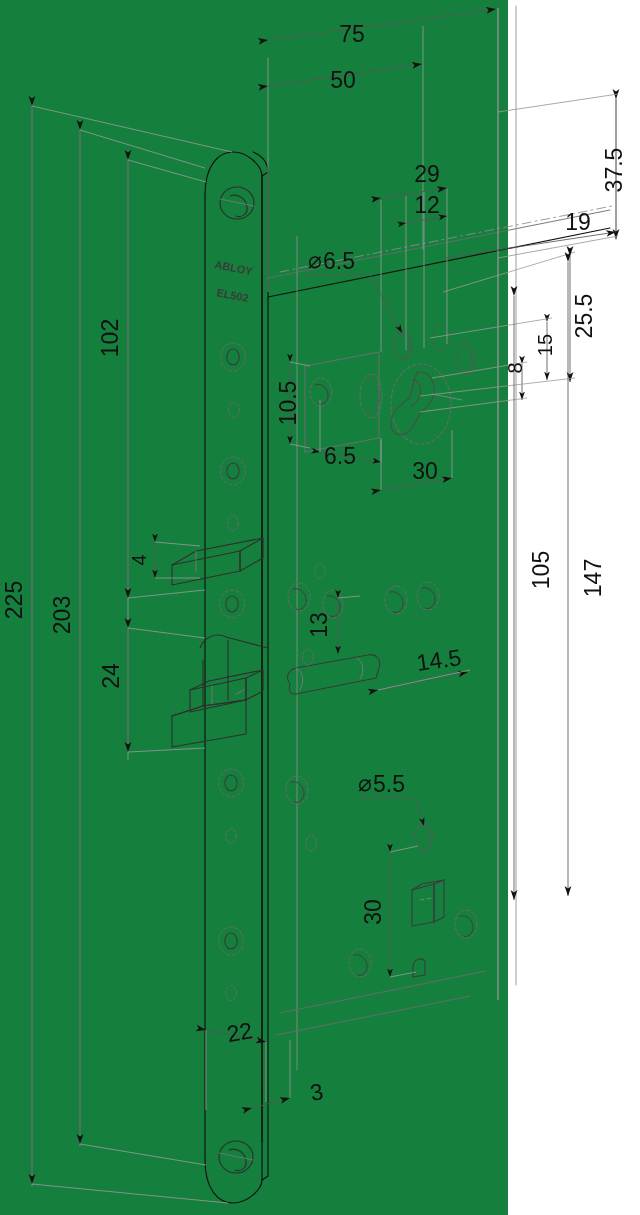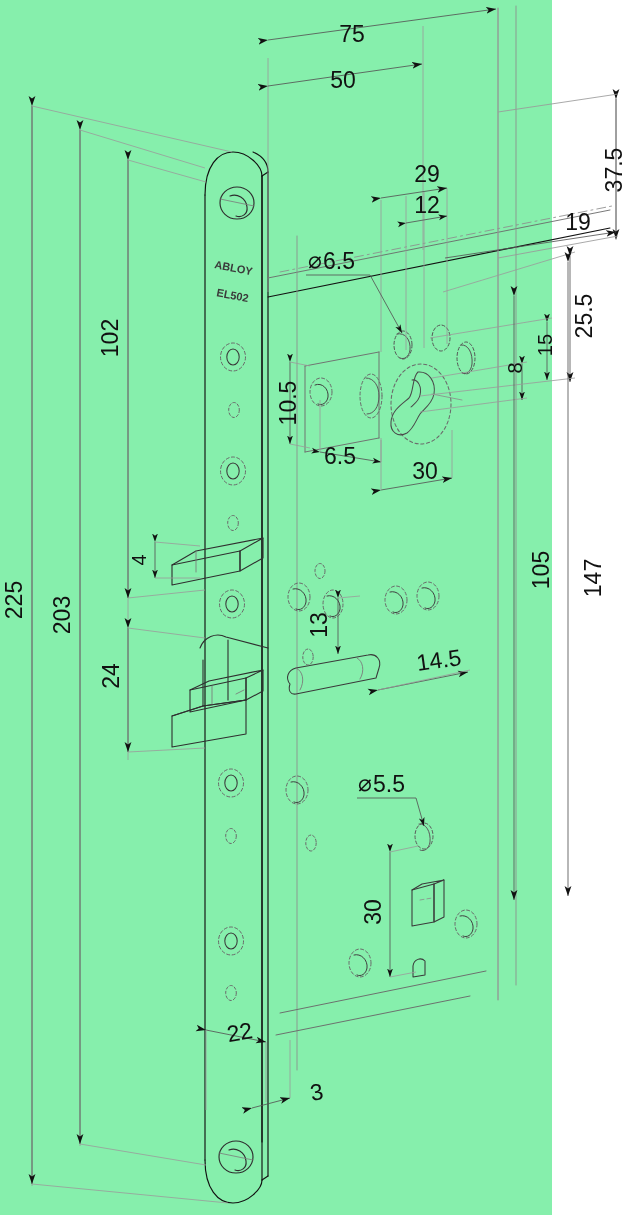--- a/index.html
+++ b/index.html
@@ -1,19 +1,19 @@
 <!DOCTYPE html>
 <html><head>
 <meta charset="utf-8">
 <title>ABLOY EL502 Technical Drawing</title>
 <style>
   html,body{margin:0;padding:0;background:#ffffff;}
   body{width:640px;height:1215px;overflow:hidden;
        font-family:"Liberation Sans","DejaVu Sans",sans-serif;}
-  #stage{position:relative;width:552px;height:1215px;background:#86efac;}
+  #stage{position:relative;width:508px;height:1215px;background:#15803d;}
   #stage svg{position:absolute;left:0;top:0;width:640px;height:1215px;}
   .dimtext{font-family:"Liberation Sans","DejaVu Sans",sans-serif;
            font-size:23px;fill:#111111;font-weight:400;}
   .brandtext{font-family:"Liberation Sans","DejaVu Sans",sans-serif;
              font-size:11px;fill:#3a3a3a;font-weight:600;}
   .sm{font-size:20px;}
 </style>
 </head>
 <body>
 

